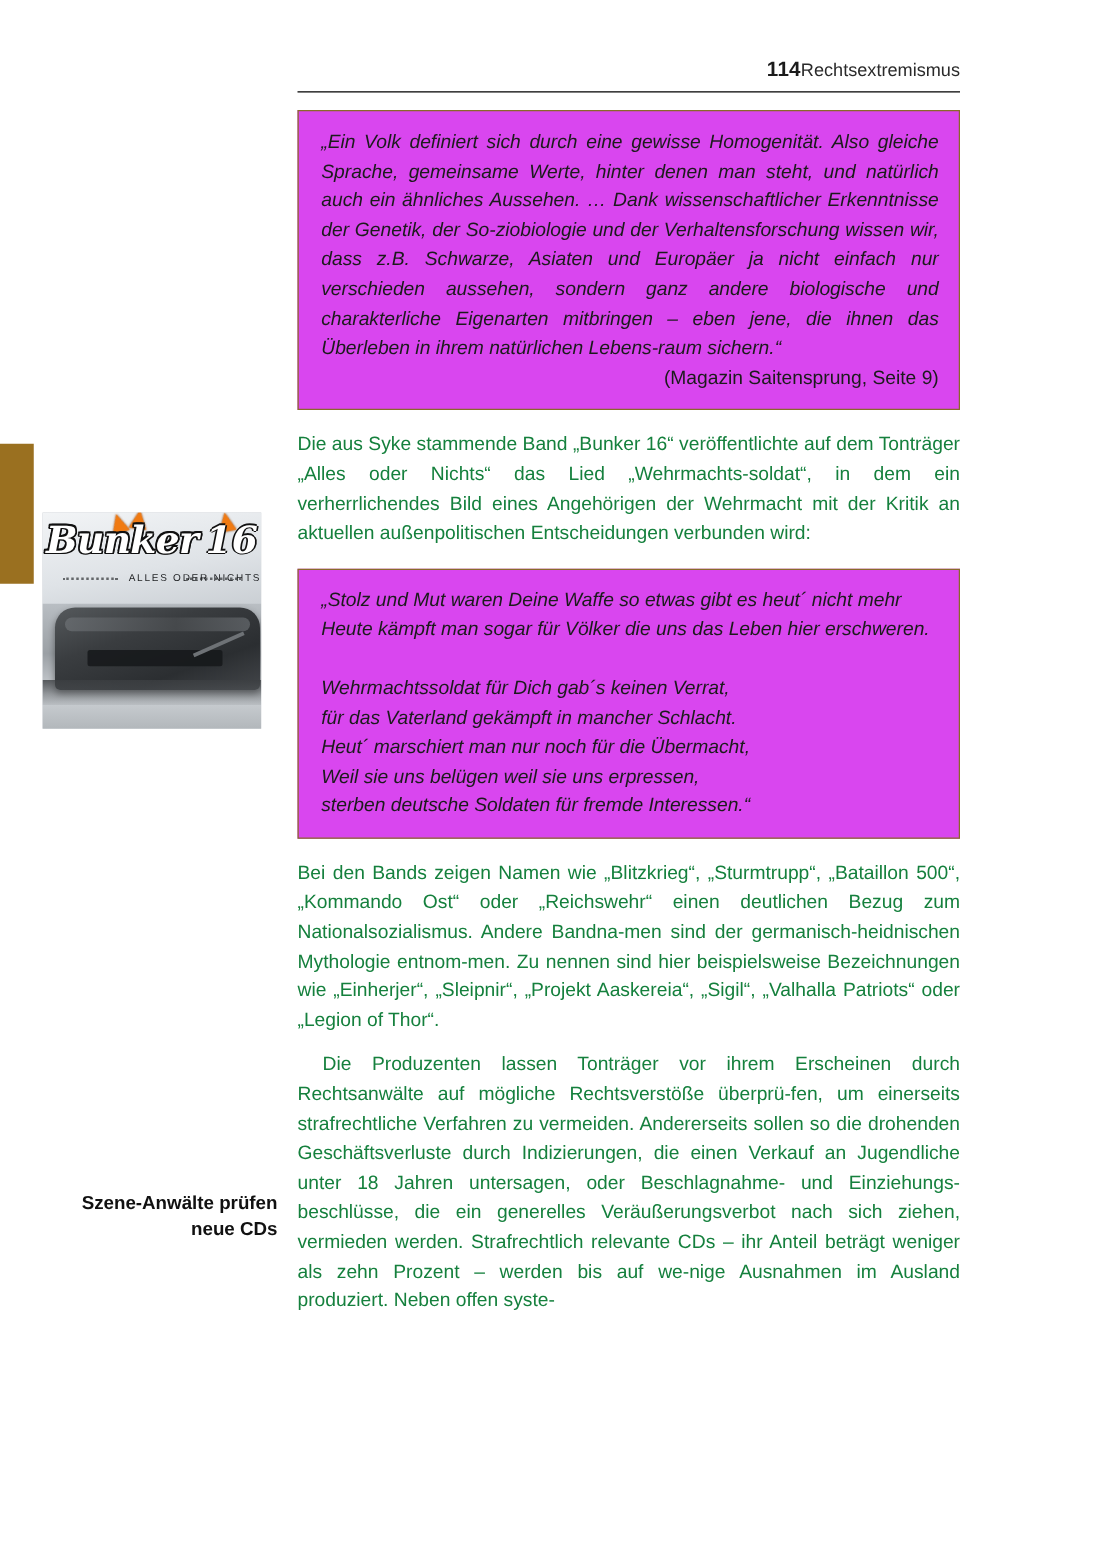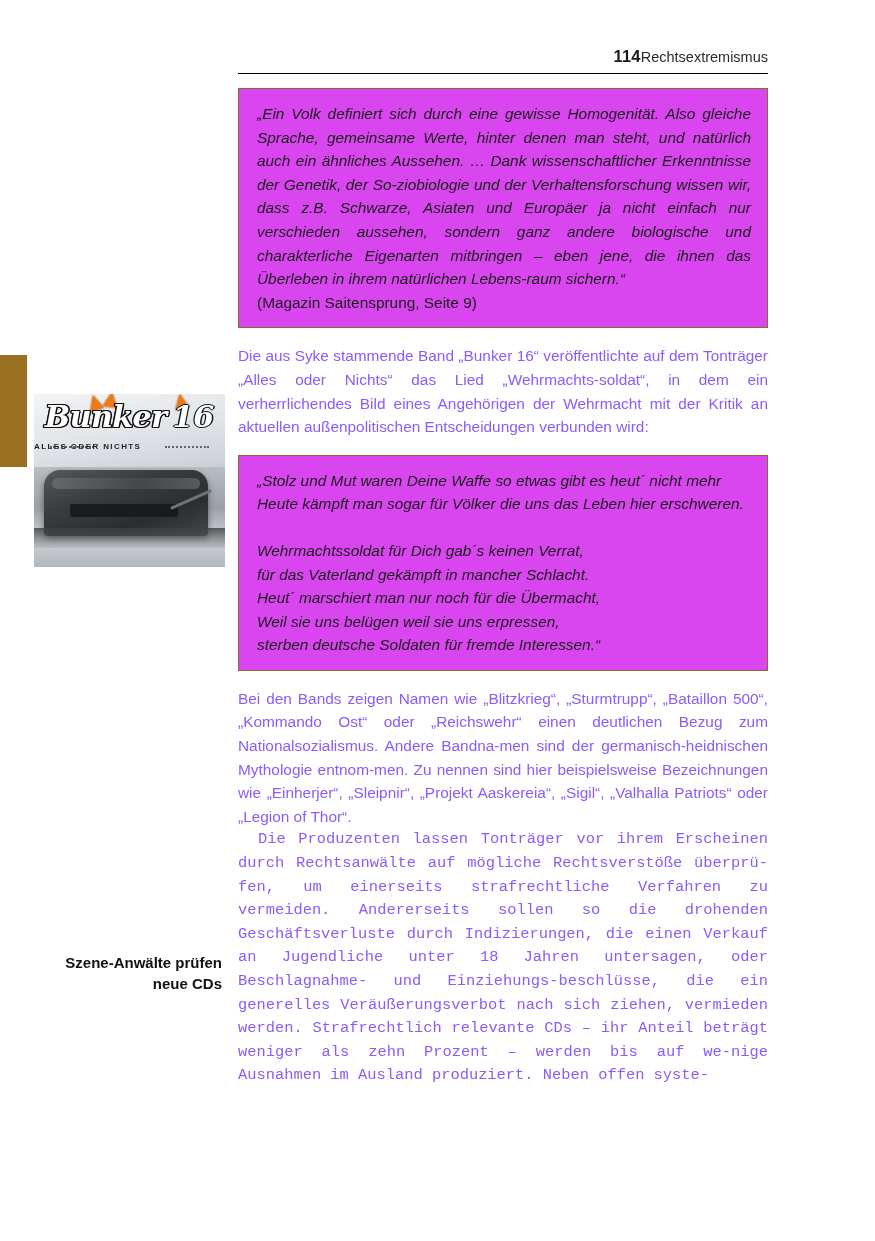--- a/index.html
+++ b/index.html
@@ -70,45 +70,45 @@
     width: 530px;
   }
 
   p.body {
     margin: 0;
     font-size: 15.4px;
     line-height: 23.6px;
     text-align: justify;
     text-justify: inter-word;
     hyphens: manual;
-    color: #8b5cf6;
+    color: #15803d;
   }
   p.body.indent { text-indent: 20px; }
-  p.body + p.body { margin-top: 0; font-family: Liberation Mono, monospace; }
+  p.body + p.body { margin-top: 12px; }
   .spacer-16 { height: 16px; }
 
   
   .quote-box {
     border: 1.4px solid #8a6a2a;
     background: #d946ef;
     box-sizing: border-box;
     padding: 13px 16px 13px 18px;
   }
   .quote-box p {
     margin: 0;
     font-style: italic;
     font-size: 15.4px;
     line-height: 23.6px;
     color: #1b1b1b;
   }
   .quote-box p.just { text-align: justify; }
   .quote-box p.flush { text-align: left; }
   .quote-box p.source {
     font-style: normal;
-    text-align: left;
+    text-align: right;
   }
   .quote-box .verse-gap { height: 23px; }
 
   
   .margin-note {
     position: absolute;
     right: 0;
     width: 176px;
     text-align: right;
     font-weight: bold;
@@ -118,22 +118,22 @@
   }
   .margin-note-1 {
     left: 46px;
     top: 952px;
   }
 
   
   .album {
     position: absolute;
     left: 34px;
-    top: 394px;
-    width: 191px;
+    top: 410px;
+    width: 175px;
     height: 173px;
     overflow: hidden;
     background: #c9ced3;
   }
   .album .sky {
     position: absolute;
     left: 0; top: 0; right: 0;
     height: 78px;
     background: linear-gradient(170deg, #f2f4f6 0%, #dfe3e7 55%, #c8cdd2 100%);
   }
@@ -228,23 +228,23 @@
     border-bottom: 15px solid #f07a12;
     filter: drop-shadow(0 0 1px #8a3d00);
   }
   .album .flame.f1 { left: 54px; top: 1px; transform: rotate(-16deg); }
   .album .flame.f2 { left: 70px; top: -2px; transform: rotate(8deg); }
   .album .flame.f3 { left: 140px; top: 0px; transform: rotate(-10deg); }
   .album .subtitle {
     position: absolute;
     left: 0; right: 0;
     top: 48px;
-    text-align: left;
+    text-align: right;
     font-size: 8px;
-    font-weight: bold;
+    font-weight: normal;
     letter-spacing: 1.4px;
     color: #1c1e20;
   }
   .album .chain {
     position: absolute;
     top: 52px;
     height: 4px;
     border-top: 2px dotted #45484b;
     opacity: .8;
   }

